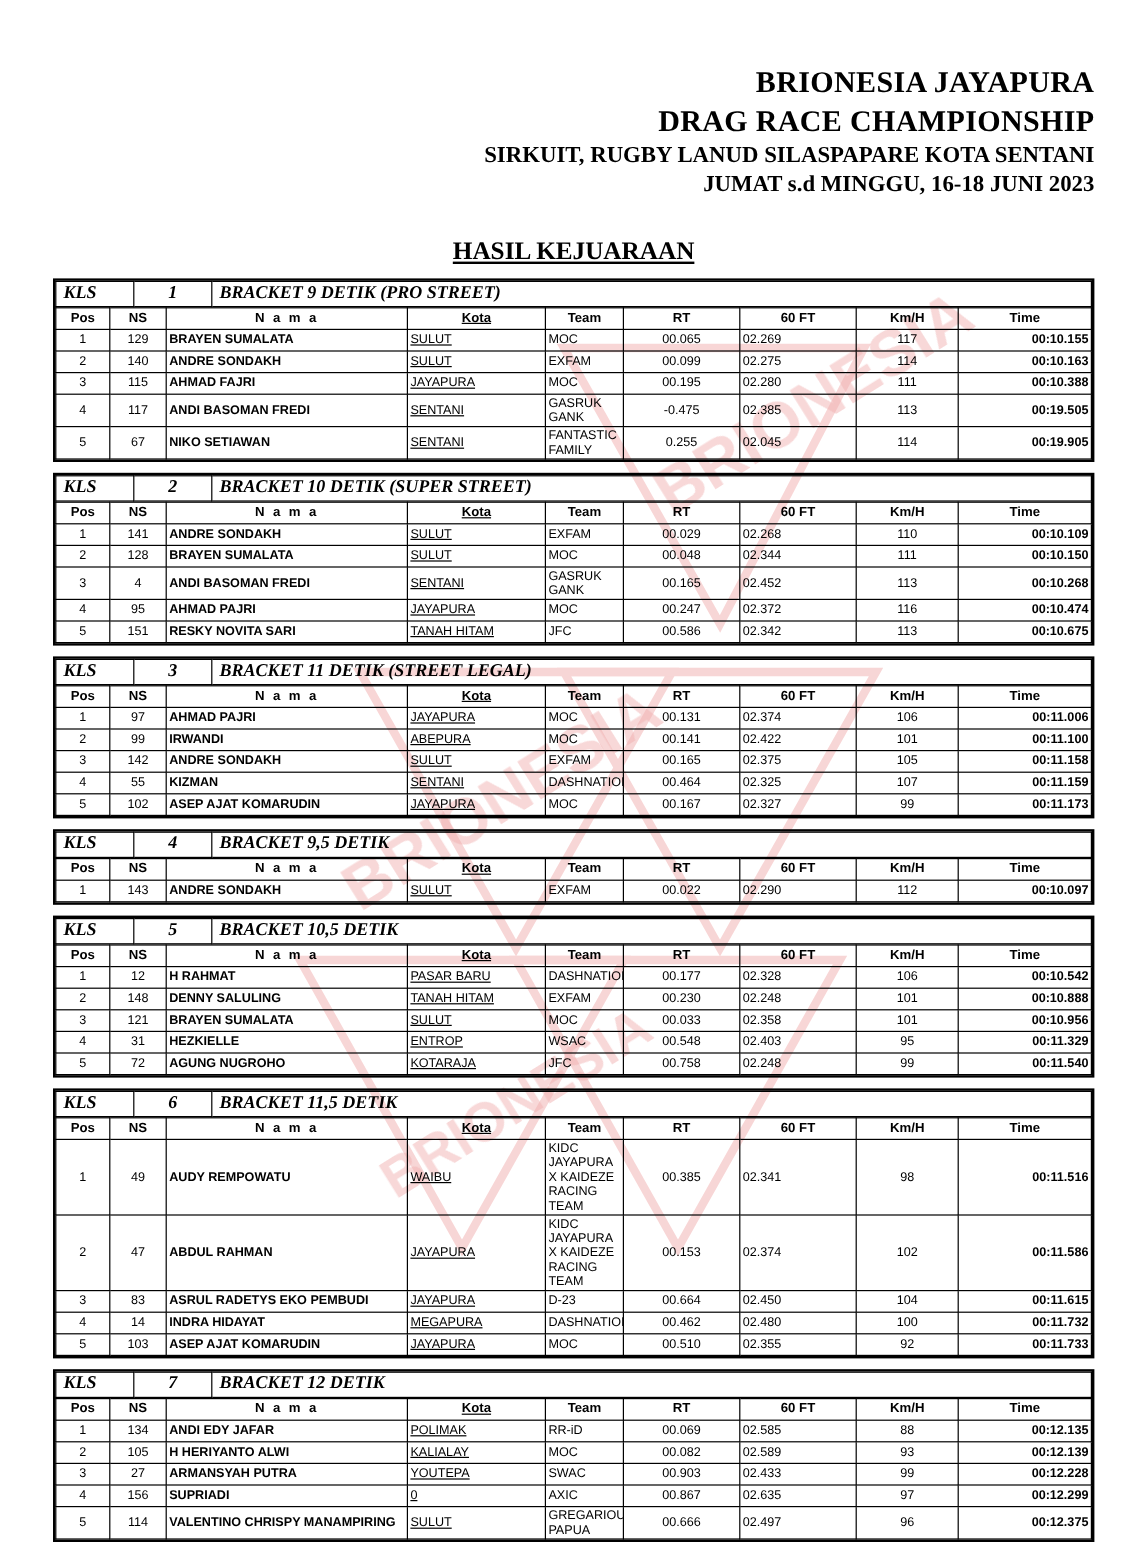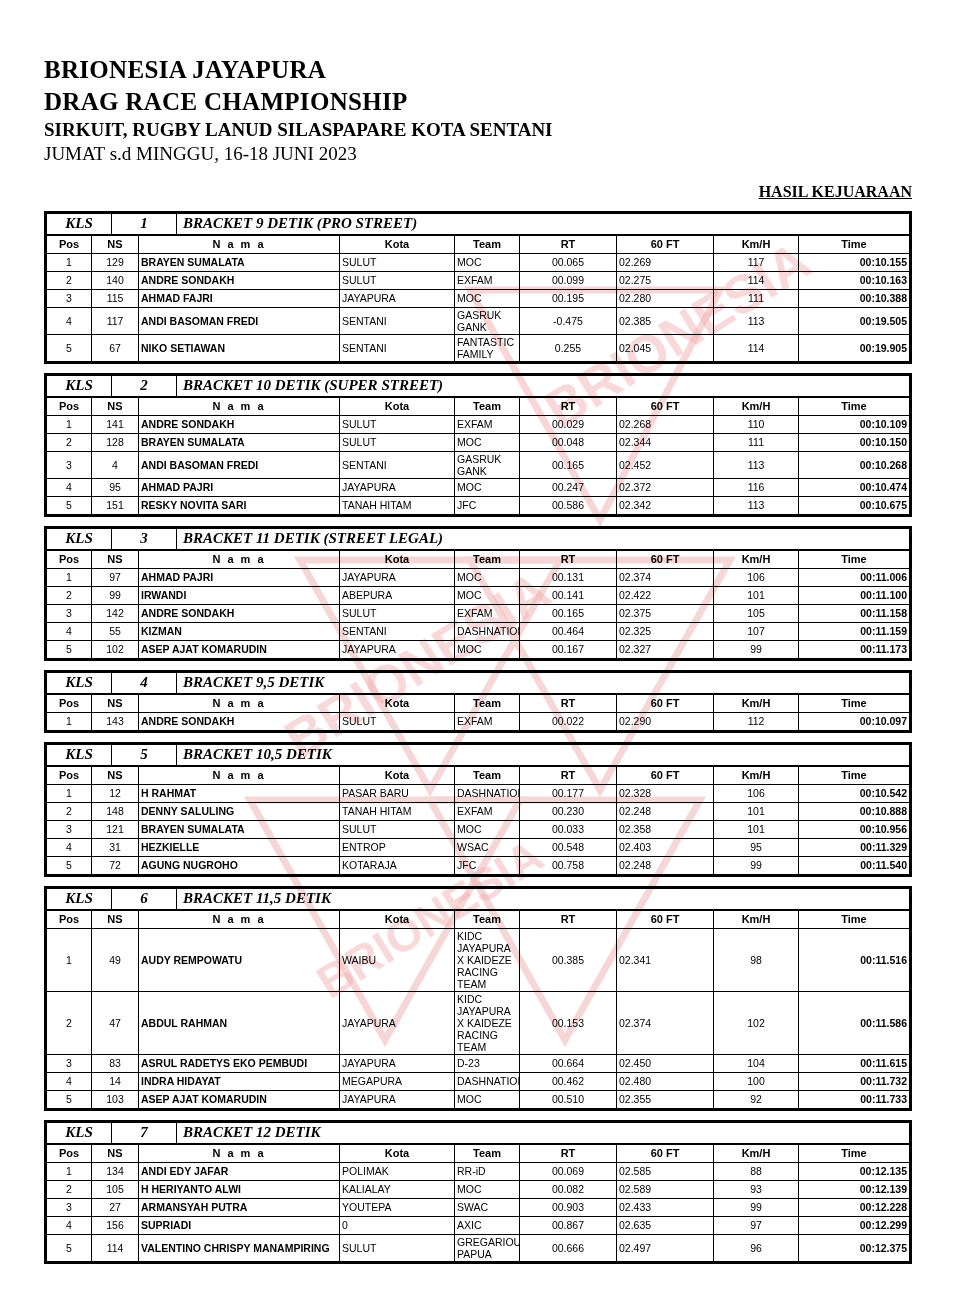--- a/index.html
+++ b/index.html
@@ -28,49 +28,49 @@
     left: 0; top: 0;
     width: 956px;
     height: 1301px;
     pointer-events: none;
     z-index: 0;
   }
   
   .doc-header {
     position: relative;
     z-index: 2;
-    text-align: left;
+    text-align: right;
     line-height: 1.28;
   }
   .doc-header .l1 {
     font-size: 25px;
     font-weight: bold;
     letter-spacing: .3px;
   }
   .doc-header .l2 {
     font-size: 25px;
     font-weight: bold;
     letter-spacing: .3px;
   }
   .doc-header .l3 {
     font-size: 19px;
     font-weight: bold;
   }
   .doc-header .l4 {
     font-size: 19px;
-    font-weight: normal;
+    font-weight: bold;
   }
   .subtitle {
     position: relative;
     z-index: 2;
-    text-align: right;
-    font-size: 16px;
+    text-align: center;
+    font-size: 21px;
     font-weight: bold;
     text-decoration: underline;
-    margin-top: 16px;
+    margin-top: 30px;
     margin-bottom: 10px;
   }
 
   
   .klass {
     position: relative;
     z-index: 2;
     margin-bottom: 9px;
     border: 2px solid #000;
   }
@@ -80,21 +80,21 @@
     table-layout: fixed;
   }
   table.kls-head td {
     border: 1px solid #000;
     font-weight: bold;
     font-style: italic;
     padding: 1px 6px;
     font-size: 15px;
     height: 18px;
   }
-  td.kls-label { width: 52px; text-align: center; font-family: Liberation Serif, serif; }
+  td.kls-label { width: 52px; text-align: left; font-family: Liberation Serif, serif; }
   td.kls-num   { width: 52px; text-align: center; }
   td.kls-title { text-align: left; padding-left: 12px; font-style: normal; }
 
   table.results {
     width: 100%;
     border-collapse: collapse;
     table-layout: fixed;
     font-family: "Liberation Sans", sans-serif;
   }
   table.results th, table.results td {
@@ -105,21 +105,21 @@
     overflow: hidden;
   }
   table.results thead th {
     font-weight: bold;
     text-align: center;
     font-size: 11px;
   }
   th.c-pos, td.c-pos { width: 40px; text-align: center; }
   th.c-ns,  td.c-ns  { width: 42px; text-align: center; }
   th.c-nama,td.c-nama{ width: 196px; text-align: left; padding-left: 4px; font-weight: bold; }
-  th.c-kota,td.c-kota{ width: 110px; text-align: left; padding-left: 4px; }
+  th.c-kota,td.c-kota{ width: 110px; text-align: left; padding-left: 4px; text-decoration: underline; }
   th.c-team,td.c-team{ text-align: left; padding-left: 4px; }
   th.c-rt,  td.c-rt  { width: 92px; text-align: center; }
   th.c-ft,  td.c-ft  { width: 92px; }
   th.c-kmh, td.c-kmh { width: 80px; text-align: center; }
   th.c-time,td.c-time{ width: 106px; text-align: right; font-weight: bold; font-size: 11.5px; }
   th.c-nama { letter-spacing: 2px; }
   td.tall { height: 26px; }
 </style>
 </head>
 <body>

